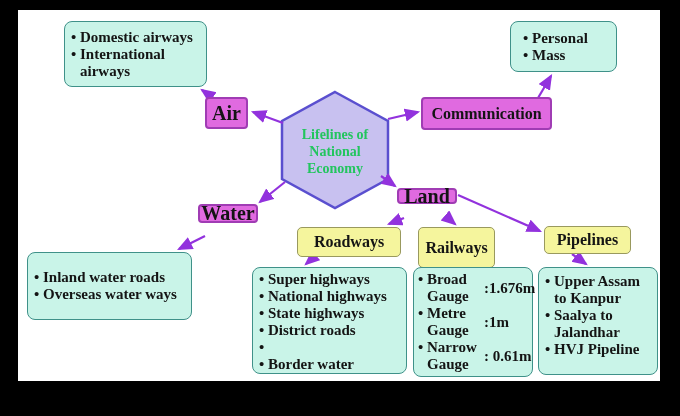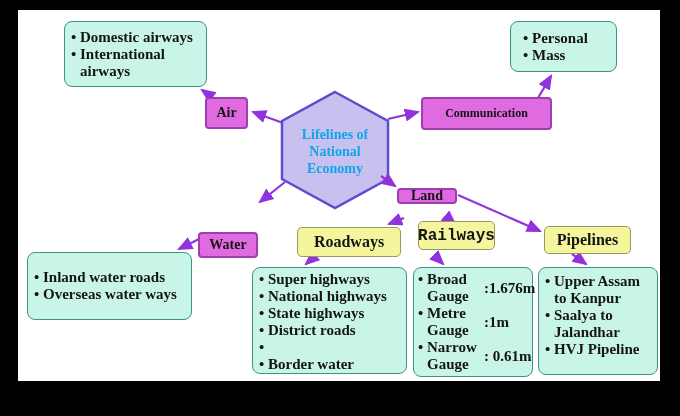--- a/index.html
+++ b/index.html
@@ -12,52 +12,52 @@
     background:#ffffff;
   }
   #arrow-layer{position:absolute;left:0;top:0;width:680px;height:416px;pointer-events:none;}
   .box{
     position:absolute;box-sizing:border-box;color:#141414;font-weight:bold;
     display:flex;align-items:center;justify-content:center;text-align:center;
   }
   .node-magenta{
     background:var(--magenta_fill,#e06ae0);
     border:2px solid var(--magenta_border,#a03cb4);
-    border-radius:4px;font-size:14px;
+    border-radius:4px;font-size:20px;
   }
   .node-yellow{
     background:var(--yellow_fill,#f5f59d);
     border:1.5px solid var(--yellow_border,#99995e);
     border-radius:5px;font-size:16px;
   }
   .detail{
     background:var(--cyan_fill,#c9f4e8);
     border:1.6px solid var(--cyan_border,#3f9189);
     border-radius:8px;font-size:15px;line-height:17px;
     flex-direction:column;align-items:flex-start;justify-content:center;
     text-align:left;padding-left:6px;padding-right:2px;
   }
   .li{display:flex;align-items:stretch;}
   .dot{flex:0 0 9px;line-height:17px;}
   .gname{flex:0 0 57px;}
   .gval{align-self:center;white-space:nowrap;}
   #hex-label{
     position:absolute;left:283px;top:126px;width:104px;
-    font-size:14px;line-height:17px;font-weight:bold;color:#0ea5e9;
+    font-size:14px;line-height:17px;font-weight:bold;color:#22c55e;
     text-align:center;white-space:pre-line;
   }
   
   #air-details{left:64px;top:21px;width:143px;height:66px;}
   #comm-details{left:510px;top:21px;width:107px;height:51px;padding-left:12px;}
   #air-node{left:205px;top:97px;width:43px;height:32px;}
-  #comm-node{left:421px;top:97px;width:131px;height:33px;font-size:12px;}
-  #water-node{left:198px;top:204px;width:60px;height:26px;margin-top:28px;}
+  #comm-node{left:421px;top:97px;width:131px;height:33px;font-size:16px;}
+  #water-node{left:198px;top:204px;width:60px;height:19px;}
   #land-node{left:397px;top:188px;width:60px;height:16px;}
   #roadways-node{left:297px;top:227px;width:104px;height:30px;}
-  #railways-node{left:418px;top:221px;width:77px;height:29px;font-family:Liberation Mono, monospace;}
+  #railways-node{left:418px;top:227px;width:77px;height:41px;}
   #pipelines-node{left:544px;top:226px;width:87px;height:28px;}
   #water-details{left:27px;top:252px;width:165px;height:68px;}
   #roadways-details{left:252px;top:267px;width:155px;height:107px;justify-content:flex-start;padding-top:3px;}
   #railways-details{left:413px;top:267px;width:120px;height:110px;padding-left:4px;}
   #pipelines-details{left:538px;top:267px;width:120px;height:108px;justify-content:flex-start;padding-top:5px;}
 </style>
 </head>
 <body>
 
 <div id="stage">

